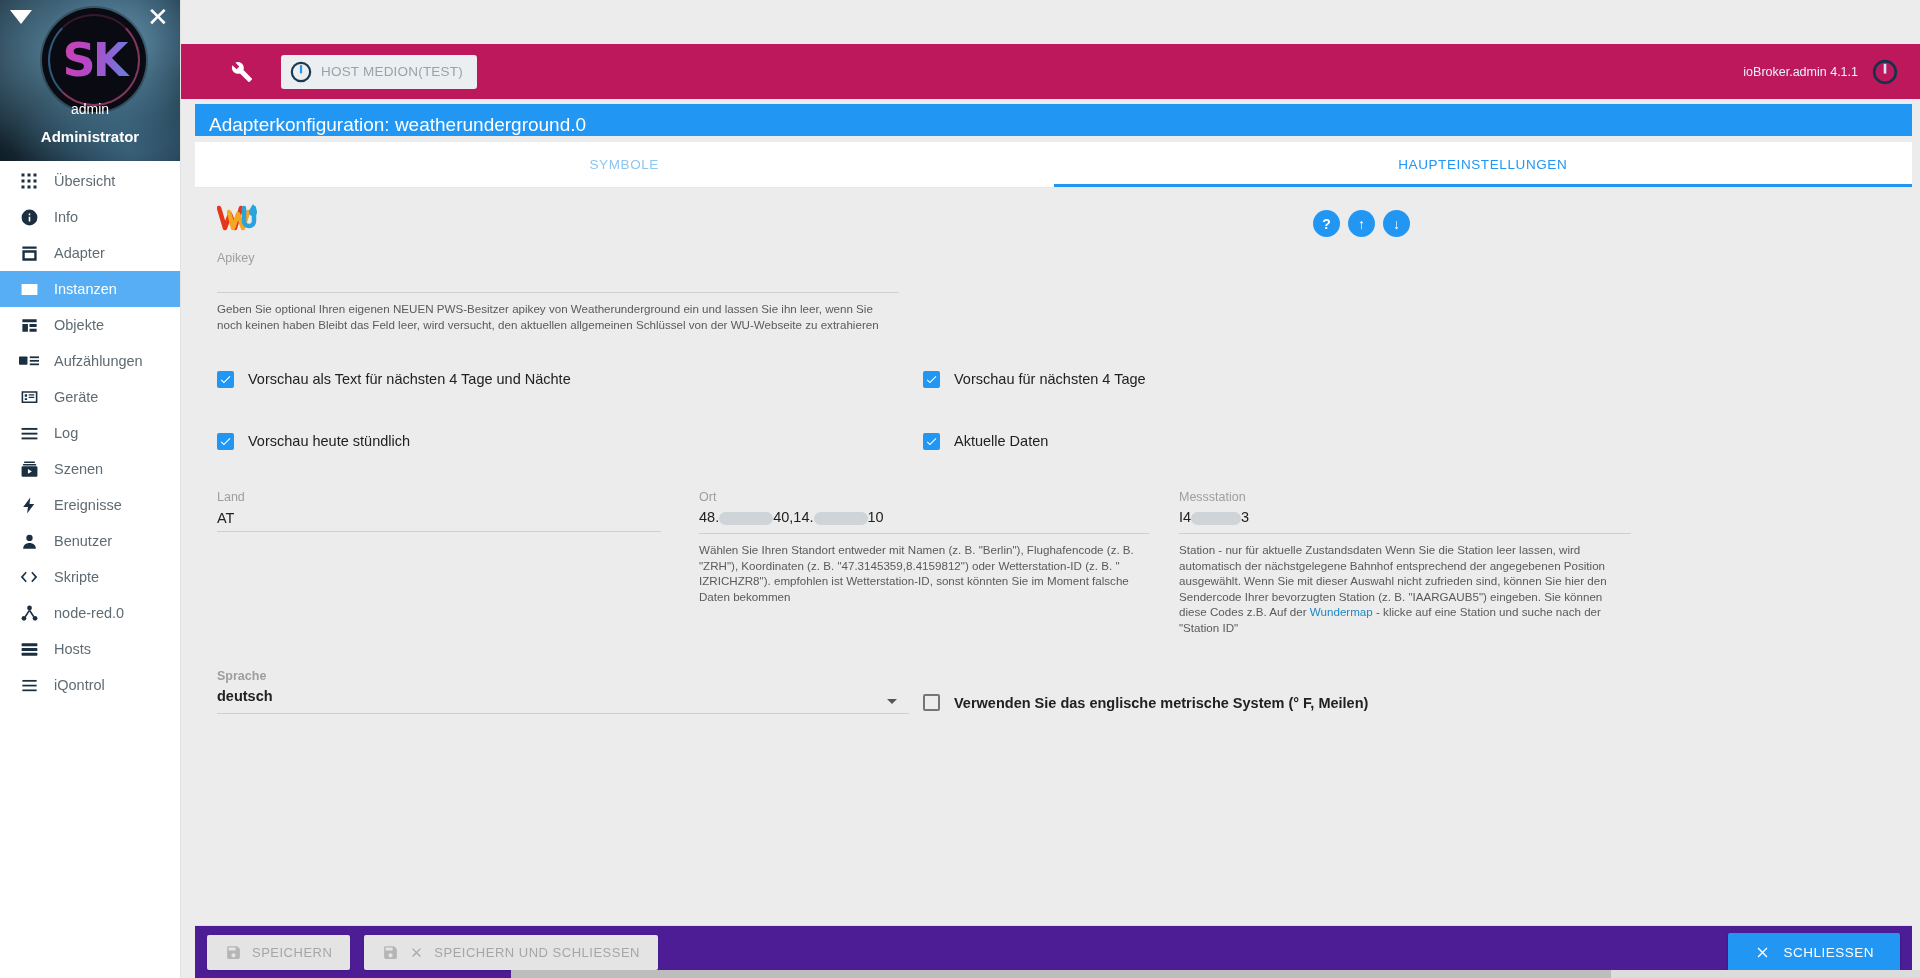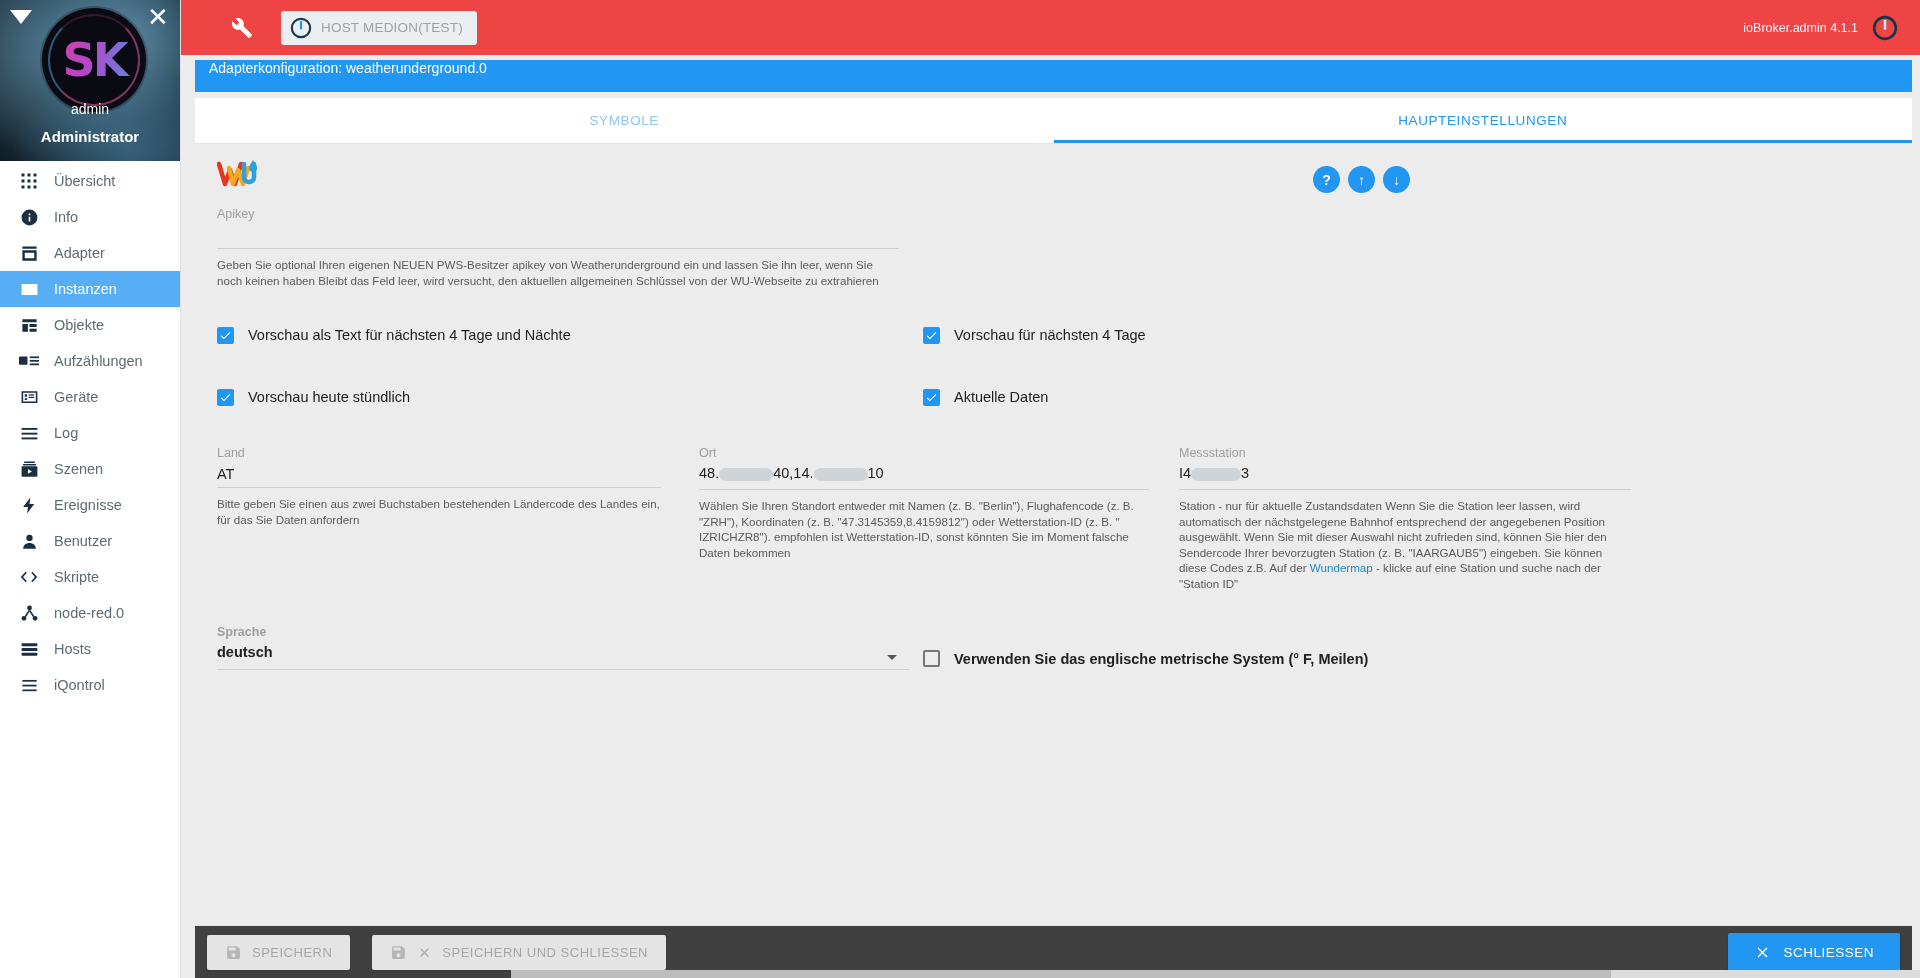--- a/index.html
+++ b/index.html
@@ -86,39 +86,39 @@
     cursor: pointer;
   }
   .menu-item.active { background:#57aef5; color:#fff; }
   .menu-item.active .mi-icon svg { fill:#ffffff; }
   .mi-icon { width:22px; height:22px; display:flex; align-items:center; justify-content:center; flex:0 0 22px;}
   .mi-icon svg { fill:#1b2f41; }
 
   
   .main { flex:1; display:flex; flex-direction:column; background:#ececec; min-width:0; position:relative;}
   .topbar {
-    height: 55px; background:#ef4444; display:flex; align-items:center;
-    padding: 0 14px; flex:0 0 55px; position:relative;
+    height: 55px; background:#be185d; display:flex; align-items:center;
+    padding: 0 14px; flex:0 0 55px; position:relative;margin-top:44px;
   }
   .wrench { width:34px; height:34px; display:flex; align-items:center; justify-content:center; margin-left:30px; cursor:pointer;}
   .host-chip {
     margin-left: 22px;
     height: 34px; background:#eceff1; border-radius:3px;
     display:flex; align-items:center; gap:9px;
     padding: 0 14px 0 9px; color:#9aa3a8; font-size:13.5px; cursor:pointer;
     letter-spacing:.2px;
   }
   .topbar-right { margin-left:auto; display:flex; align-items:center; gap:14px; padding-right:8px;text-align:right;}
   .version-text { color:#e8f3fd; font-size:12.5px; }
 
   .title-bar {
     margin: 5px 8px 0 14px;
     height: 32px; background:#2196f3; color:#fff;
-    display:flex; align-items:flex-start; padding-left:14px;
-    font-size:14px; flex:0 0 32px;
+    display:flex; align-items:flex-end; padding-left:14px;
+    font-size:19px; flex:0 0 32px;
   }
   .panel {
     margin: 6px 8px 0 14px;
     background:#fff; flex:0 0 auto;
   }
   .tabs { display:flex; height:46px; border-bottom:1px solid #e6e6e6; background:#fff;}
   .tab {
     flex:1; display:flex; align-items:center; justify-content:center;
     font-size:13.5px; letter-spacing:.6px; color:#8ec6f2; cursor:pointer;
     max-width: 50%;
@@ -174,23 +174,23 @@
   .lang-col { width:706px; padding-left:6px; position:relative;}
   .select-box { position:relative; }
   .caret {
     position:absolute; right:12px; bottom:10px; width:0;height:0;
     border-left:5px solid transparent;border-right:5px solid transparent;border-top:5px solid #555;
   }
   .metric-col { padding-left:6px; display:flex; align-items:center; gap:14px; padding-top:22px;}
 
   .bottombar {
     margin: 0 8px 0 14px;
-    height: 53px; background:#404040;
+    height: 53px; background:#4c1d95;
     border-top:1px solid #e0e0e0;
-    display:flex; align-items:center; padding: 0 12px; gap:22px;
+    display:flex; align-items:center; padding: 0 12px; gap:14px;
     flex:0 0 53px;
   }
   .btn-flat {
     display:flex; align-items:center; gap:10px;
     padding: 9px 18px; border-radius:2px; background:#e4e4e4;
     color:#a6a6a6; font-size:13px; letter-spacing:.5px; cursor:pointer;
     box-shadow: 0 1px 2px rgba(0,0,0,.12);
   }
   .btn-close {
     margin-left:auto; display:flex; align-items:center; gap:12px;
@@ -482,21 +482,20 @@
           </div>
         </div>
       </div>
 
       <div class="cols3">
         <div class="col3 a">
           <div class="field" style="width:444px">
             <div class="field-label">Land</div>
             <input class="field-input" value="AT" style="">
           </div>
-          <div class="helptext" style="width:444px">Bitte geben Sie einen aus zwei Buchstaben bestehenden Ländercode des Landes ein, für das Sie Daten anfordern</div>
         </div>
 
         <div class="col3 b">
           <div class="field" style="width:450px">
             <div class="field-label">Ort</div>
             <div class="field-input" style="height:26px;padding-top:1px">
               <span>48.</span><span class="redact" style="width:54px"></span><span>40,14.</span><span class="redact" style="width:54px"></span><span>10</span>
             </div>
           </div>
           <div class="helptext" style="width:450px">Wählen Sie Ihren Standort entweder mit Namen (z. B. "Berlin"), Flughafencode (z. B. "ZRH"), Koordinaten (z. B. "47.3145359,8.4159812") oder Wetterstation-ID (z. B. " IZRICHZR8"). empfohlen ist Wetterstation-ID, sonst könnten Sie im Moment falsche Daten bekommen</div>

